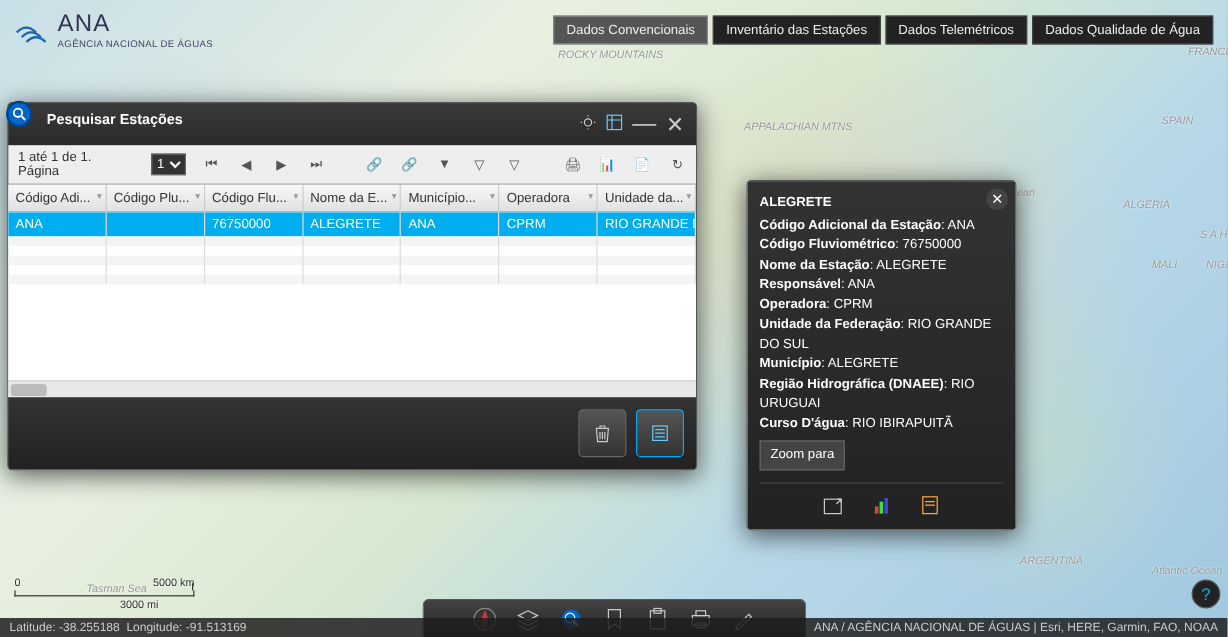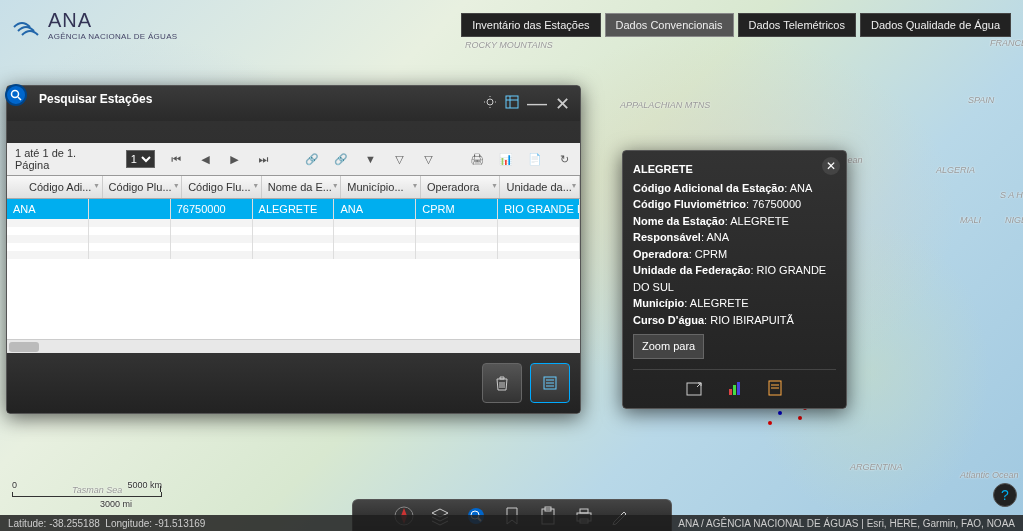--- a/index.html
+++ b/index.html
@@ -28,26 +28,26 @@
 .nav-btn.active { background: #555; border-color:#888; }
 
 
 .panel { position: absolute; background: linear-gradient(#333,#222); border: 1px solid #555; border-radius: 4px; box-shadow: 0 4px 20px rgba(0,0,0,0.6); }
 .panel-search { left: 6px; top: 85px; width: 575px; }
 .panel-head { display: flex; align-items: flex-start; padding: 6px 10px; background: linear-gradient(#3a3a3a,#2a2a2a); border-radius:4px 4px 0 0; color: #fff; }
 .panel-head .icon-circle { width:22px; height:22px; background:#0066cc; border-radius:50%; display:flex; align-items:center; justify-content:center; margin-right:6px; position:absolute; left:-2px; top:-2px; border:2px solid #004488;}
 .panel-title { font-size: 12px; font-weight: bold; margin-left:22px; }
 .panel-head-icons { margin-left:auto; display:flex; gap:8px; align-items:center; }
 .panel-head-icons span { color:#ccc; cursor:pointer; font-size:14px; }
-.toolbar { display:flex; align-items:center; gap:14px; padding:4px 8px; background:#eee; border-bottom:1px solid #999; font-size:11px; color:#333;margin-top:22px; }
+.toolbar { display:flex; align-items:center; gap:14px; padding:4px 8px; background:#eee; border-bottom:1px solid #999; font-size:11px; color:#333; }
 .toolbar .pager-text { margin-right:4px; }
 .toolbar select { font-size:11px; height:18px; background:#333; color:#fff; border:1px solid #666; }
 .toolbar .ticon { width:16px; height:16px; display:inline-flex; align-items:center; justify-content:center; cursor:pointer; color:#555; font-size:11px; }
 .grid { background:#fff; }
-.grid-head { display:flex; background:linear-gradient(#f8f8f8,#e0e0e0); border-bottom:1px solid #aaa;padding-left:16px; }
+.grid-head { display:flex; background:linear-gradient(#f8f8f8,#e0e0e0); border-bottom:1px solid #aaa; }
 .grid-head div { flex:1; padding:5px 6px; font-size:11px; color:#333; border-right:1px solid #ccc; white-space:nowrap; overflow:hidden; text-overflow:ellipsis; position:relative; }
 .grid-head div::after { content:"▾"; position:absolute; right:3px; font-size:8px; color:#999; }
 .grid-body { height:140px; background:#fff; }
 .grid-row { display:flex; }
 .grid-row div { flex:1; padding:4px 6px; font-size:11px; border-right:1px solid #ddd; white-space:nowrap; overflow:hidden; }
 .grid-row.sel { background:#00aeef; color:#fff; }
 .grid-row.alt { background:#f4f4f4; }
 .grid-scroll { height:14px; background:#e8e8e8; border-top:1px solid #ccc; position:relative; }
 .grid-scroll::before { content:""; position:absolute; left:2px; top:2px; width:30px; height:10px; background:#bbb; border-radius:3px; }
 .panel-foot { display:flex; justify-content:flex-end; gap:8px; padding:10px; background:linear-gradient(#333,#222); border-radius:0 0 4px 4px; }
@@ -124,22 +124,22 @@
   <div class="logo-area">
     <svg class="logo-svg" viewBox="0 0 30 24">
         <path d="M2 14 Q10 6 18 14 M6 18 Q14 10 22 18 M10 22 Q18 14 26 22" stroke="#2266aa" stroke-width="2" fill="none"></path>
       </svg>
     <div class="logo-text">
       <span class="logo-title">ANA</span>
       <span class="logo-sub">AGÊNCIA NACIONAL DE ÁGUAS</span>
     </div>
   </div>
   <div class="nav-btns">
+    <button class="nav-btn active">Dados Convencionais</button>
     <button class="nav-btn">Inventário das Estações</button>
-    <button class="nav-btn active">Dados Convencionais</button>
     <button class="nav-btn">Dados Telemétricos</button>
     <button class="nav-btn">Dados Qualidade de Água</button>
   </div>
 </div>
 
 <div class="panel panel-search">
   <div class="panel-head">
     <span class="icon-circle">
         <svg width="12" height="12" viewBox="0 0 12 12">
           <circle cx="5" cy="5" r="3.5" stroke="#fff" stroke-width="1.5" fill="none"></circle>
@@ -272,20 +272,21 @@
   <span class="close-x">✕</span>
   <div class="popup-title">ALEGRETE</div>
   <div id="popup-lines">
       <div class="popup-line"><b>Código Adicional da Estação</b>: ANA</div>
       <div class="popup-line"><b>Código Fluviométrico</b>: 76750000</div>
       <div class="popup-line"><b>Nome da Estação</b>: ALEGRETE</div>
       <div class="popup-line"><b>Responsável</b>: ANA</div>
       <div class="popup-line"><b>Operadora</b>: CPRM</div>
       <div class="popup-line"><b>Unidade da Federação</b>: RIO GRANDE DO SUL</div>
       <div class="popup-line"><b>Município</b>: ALEGRETE</div>
+      <div class="popup-line"><b>Região Hidrográfica (DNAEE)</b>: RIO URUGUAI</div>
       <div class="popup-line"><b>Curso D'água</b>: RIO IBIRAPUITÃ</div>
     </div>
   <span class="popup-zoom">Zoom para</span>
   <div class="popup-btns">
     <span>
         <svg width="20" height="18" viewBox="0 0 20 18">
           <rect x="2" y="4" width="14" height="12" stroke="#ccc" fill="none"></rect>
           <path d="M12 8l4-4M16 4h-3M16 4v3" stroke="#ccc" fill="none"></path>
         </svg>
       </span>

